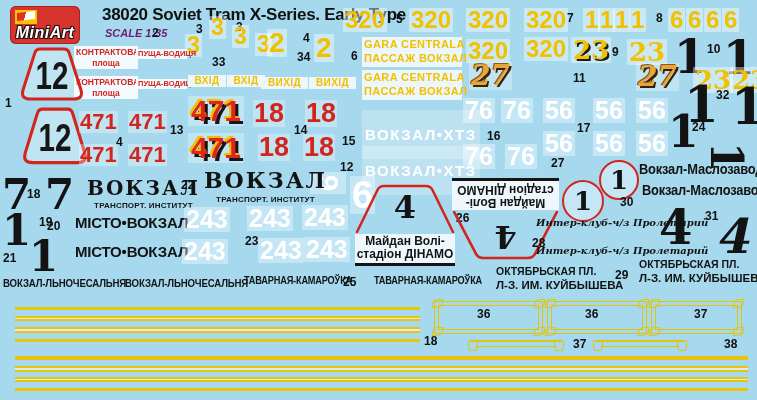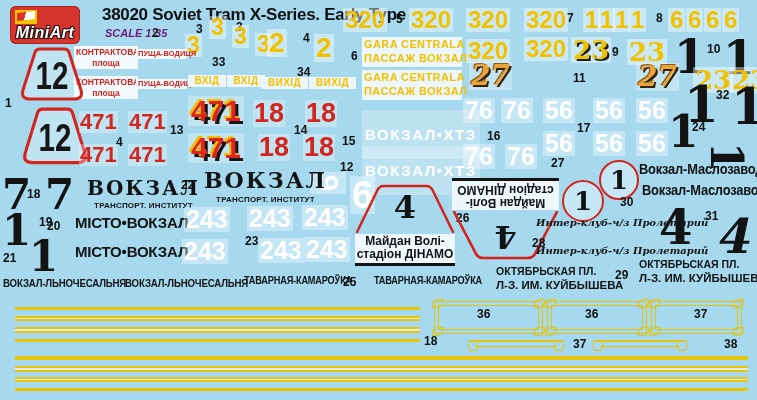--- a/index.html
+++ b/index.html
@@ -98,21 +98,21 @@
     <div class="it lbl" style="left: 196px; top: 23px;">3</div>
     <div class="it ny" style="left: 185px; top: 34px; font-size: 23px;">3</div>
     <div class="it ny" style="left: 209px; top: 16px; font-size: 23px;">3</div>
     <div class="it lbl" style="left: 236px; top: 21px;">3</div>
     <div class="it ny" style="left: 232px; top: 25px; font-size: 23px;">3</div>
     <div class="it ny" style="left: 255px; top: 33px; font-size: 23px;">3</div>
     <div class="it lbl" style="left: 212px; top: 56px;">33</div>
     <div class="it ny" style="left: 267px; top: 29px; font-size: 28px;">2</div>
     <div class="it lbl" style="left: 303px; top: 32px;">4</div>
     <div class="it ny" style="left: 314px; top: 34px; font-size: 28px;">2</div>
-    <div class="it lbl" style="left: 297px; top: 66px;">34</div>
+    <div class="it lbl" style="left: 297px; top: 51px;">34</div>
     <div class="it lbl" style="left: 351px; top: 50px;">6</div>
     <div class="it ybx" style="left: 362px; top: 37px; width: 96px; font-size: 11px;">
       <span class="l1">GARA CENTRALA</span>
       <span class="l2">ПАССАЖ ВОКЗАЛ</span>
     </div>
     <div class="it ybx" style="left: 362px; top: 70px; width: 96px; font-size: 11px;">
       <span class="l1">GARA CENTRALA</span>
       <span class="l2">ПАССАЖ ВОКЗАЛ</span>
     </div>
     <div class="it ny" style="left: 466px; top: 39px; font-size: 24px;">320</div>

